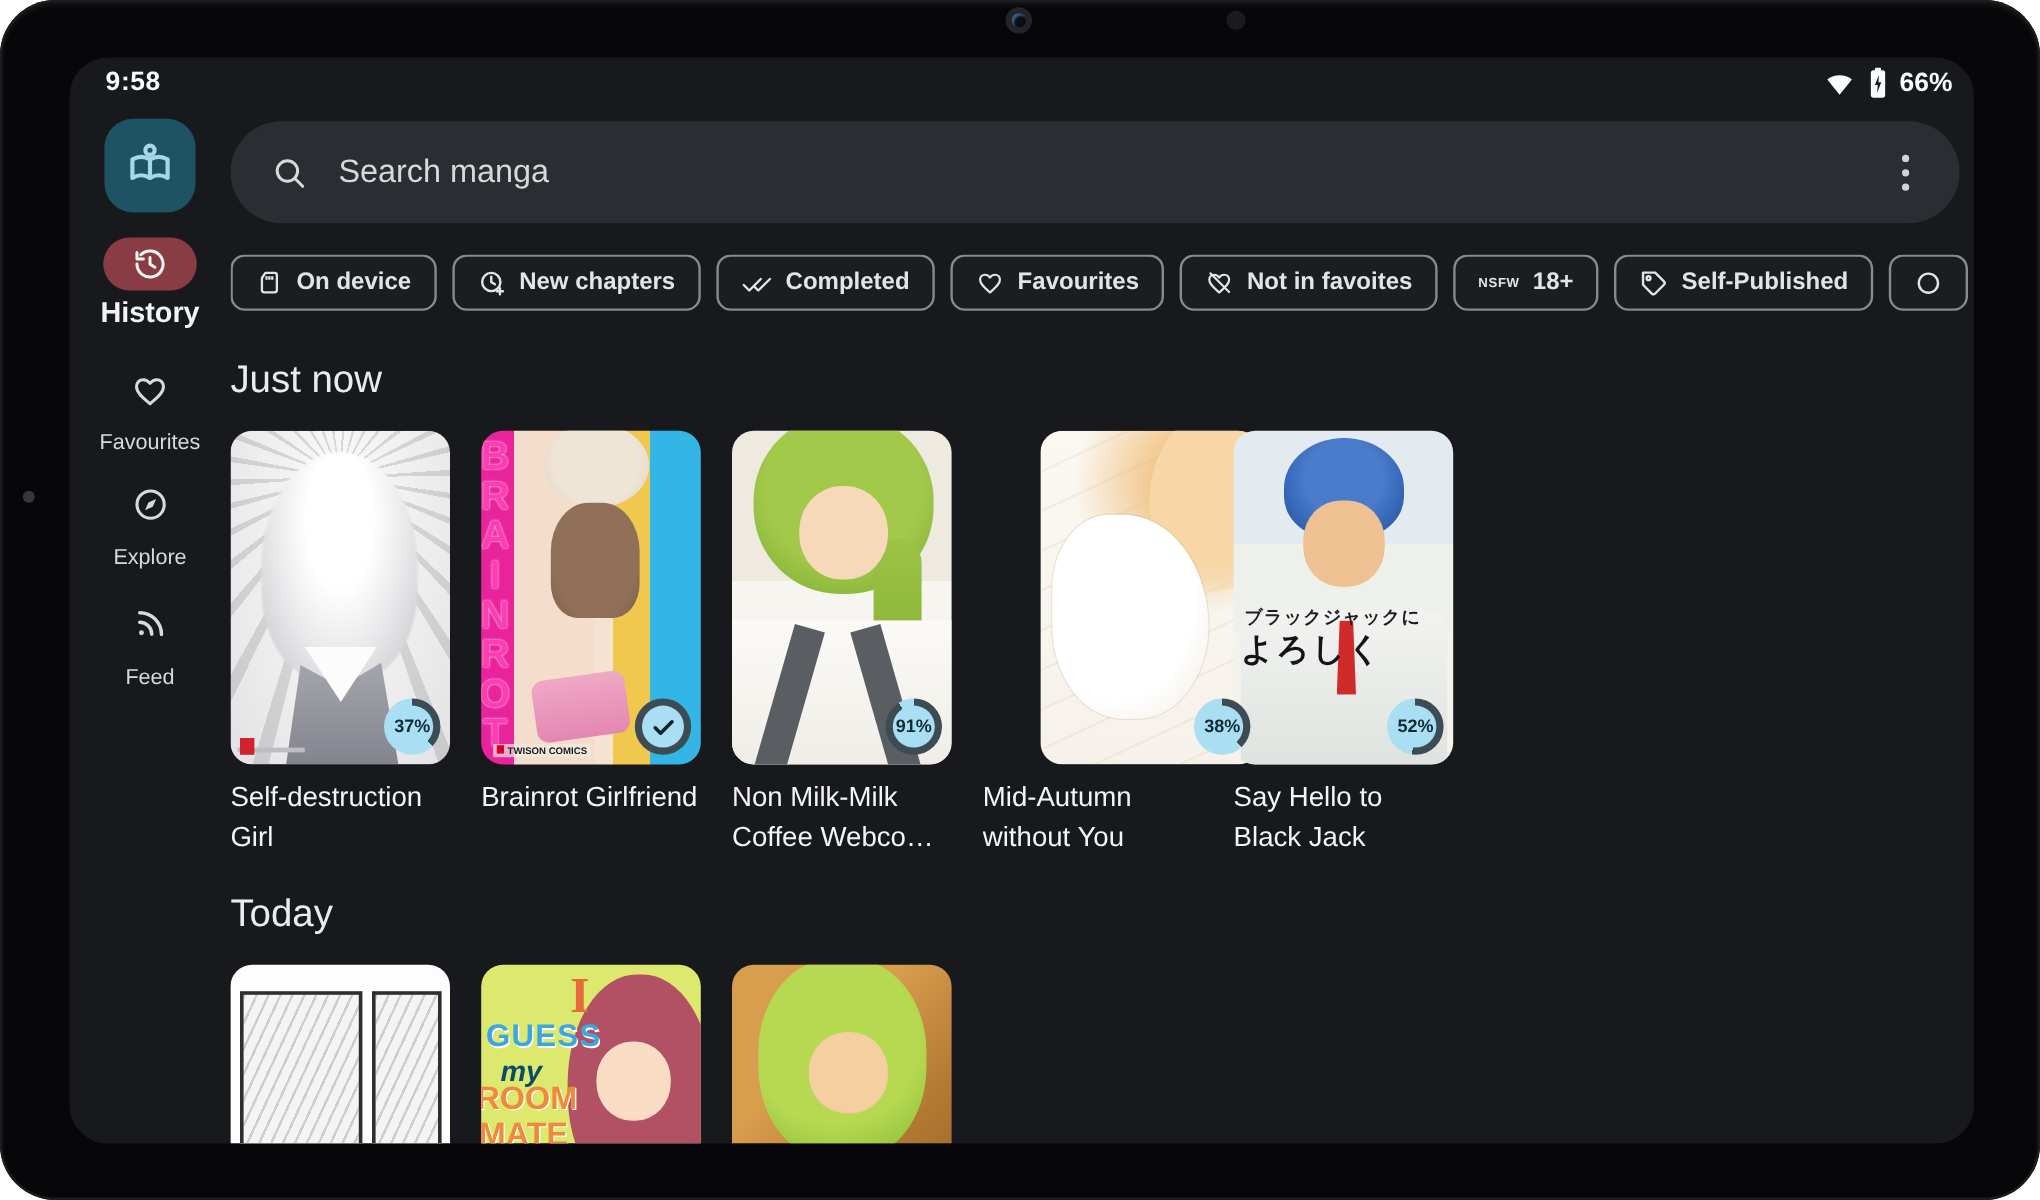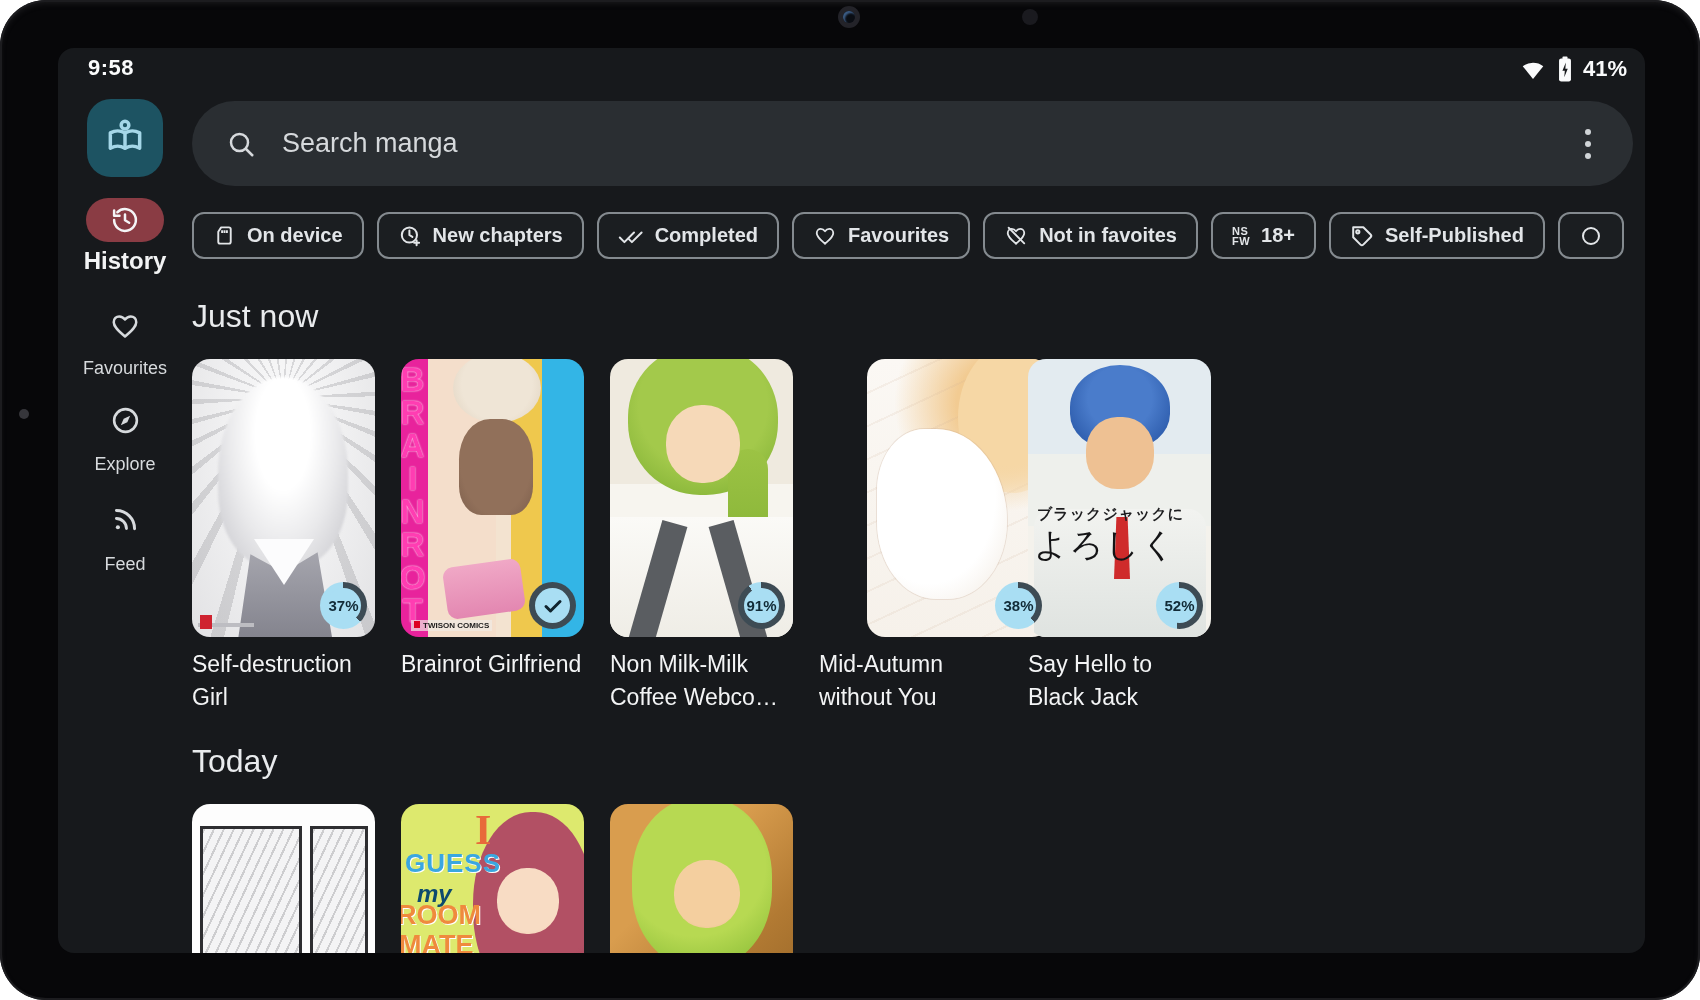--- a/index.html
+++ b/index.html
@@ -11,21 +11,21 @@
     border-radius:46px;box-shadow:inset 0 0 0 2px #1c1c1f, inset 0 3px 6px rgba(90,90,95,.25);}
   .cam{position:absolute;border-radius:50%;}
   .cam-main{left:838px;top:6px;width:22px;height:22px;background:#232329;}
   .cam-main::after{content:"";position:absolute;left:5px;top:5px;width:12px;height:12px;border-radius:50%;
     background:#0a0d13;box-shadow:inset 2px 2px 2px #3c5d86;}
   .cam-second{left:1022px;top:9px;width:16px;height:16px;background:#1a1a1f;}
   .cam-side{left:19px;top:409px;width:10px;height:10px;background:#36363b;}
 
   
   .screen{position:absolute;left:58px;top:48px;width:1587px;height:905px;background:#17191c;
-    border-radius:16px;overflow:hidden;color:#eceef0;}
+    border-radius:32px;overflow:hidden;color:#eceef0;}
 
   
   .statusbar{position:absolute;left:0;top:0;right:0;height:44px;}
   .sb-time{position:absolute;left:30px;top:7px;font-size:22px;font-weight:700;color:#fafbfc;letter-spacing:.5px;}
   .sb-right{position:absolute;right:18px;top:6px;display:flex;align-items:center;gap:7px;}
   .sb-batt-text{font-size:22px;font-weight:700;color:#fafbfc;}
 
   
   .rail{position:absolute;left:0;top:44px;width:134px;bottom:0;display:flex;flex-direction:column;align-items:center;}
   .rail-logo{margin-top:7px;width:76px;height:78px;border-radius:24px;background:#1d5362;
@@ -45,21 +45,21 @@
     display:flex;align-items:center;padding:0 34px;}
   .search-ph{margin-left:26px;font-size:27px;color:#d6d9dc;flex:1;}
   .kebab{display:flex;flex-direction:column;gap:6px;padding:8px;}
   .kebab i{width:6px;height:6px;border-radius:50%;background:#d0d4d7;display:block;}
 
   .chips{margin-top:26px;display:flex;gap:13px;height:57px;overflow:hidden;width:1453px;}
   .chip{flex:0 0 auto;height:47px;border:2px solid #848a8f;border-radius:12px;background:#1b1e21;
     display:flex;align-items:center;gap:11px;padding:0 19px;color:#e2e5e8;font-size:20px;font-weight:600;}
   .chip svg{flex:0 0 auto;}
   .chip.partial{min-width:64px;border-radius:12px;}
-  .nsfw{display:flex;flex-direction:column;line-height:10px;font-size:11px;font-weight:800;letter-spacing:.5px;color:#e2e5e8;}
+  .nsfw{display:flex;flex-direction:row;line-height:10px;font-size:11px;font-weight:800;letter-spacing:.5px;color:#e2e5e8;}
 
   .section-h{margin-top:29px;font-size:32px;font-weight:500;color:#e9ebed;}
   .section-h.today{}
 
   .cards{margin-top:24px;display:flex;gap:26px;}
   .card{width:183px;flex:0 0 auto;}
   .cover{position:relative;width:183px;height:278px;border-radius:18px;overflow:hidden;background:#2a2d30;}
   .title{margin-top:11px;font-size:23px;line-height:33px;font-weight:500;color:#f3f4f5;
     display:-webkit-box;-webkit-line-clamp:2;-webkit-box-orient:vertical;overflow:hidden;}
 
@@ -129,21 +129,21 @@
   .c15{background:linear-gradient(180deg,#e3ebf0 0 34%,#eef0ec 34% 60%,#f4f2ec 60% 100%);}
   .c15 .hair{position:absolute;left:42px;top:6px;width:100px;height:84px;border-radius:50% 50% 42% 42%;
     background:radial-gradient(circle at 50% 40%,#4a7ccb 0 45%,#2f5eae 80%,#254f9a 100%);}
   .c15 .face{position:absolute;left:58px;top:58px;width:68px;height:72px;border-radius:46%;
     background:radial-gradient(circle at 50% 45%,#eec193 0 75%,#dfae7d 100%);}
   .c15 .coat{position:absolute;left:6px;bottom:0;width:172px;height:128px;border-radius:18px 18px 0 0;
     background:linear-gradient(180deg,#f2f3f0,#dfe3e0);}
   .c15 .tie{position:absolute;left:86px;bottom:58px;width:16px;height:62px;background:#cf2b2b;
     clip-path:polygon(15% 0,85% 0,100% 100%,0 100%);}
   .c15 .jp1{position:absolute;left:9px;top:146px;font-size:15px;font-weight:700;color:#1d1d1f;z-index:2;letter-spacing:1px;}
-  .c15 .jp2{position:absolute;left:6px;top:164px;font-size:33px;font-weight:400;color:#141416;z-index:2;letter-spacing:2px;}
+  .c15 .jp2{position:absolute;left:6px;top:164px;font-size:27px;font-weight:700;color:#141416;z-index:2;letter-spacing:2px;}
 
   
   .c21{background:#fdfdfd;}
   .c21 .p1,.c21 .p2{position:absolute;border:3px solid #2e2e31;background:
     repeating-linear-gradient(115deg, rgba(90,90,95,.25) 0 2px, rgba(0,0,0,0) 2px 9px), #f4f4f5;}
   .c21 .p1{left:8px;top:22px;width:102px;height:152px;}
   .c21 .p2{left:118px;top:22px;width:58px;height:130px;}
   .c22{background:#dde96e;}
   .c22 .hair{position:absolute;left:72px;top:8px;width:120px;height:190px;border-radius:48%;
     background:radial-gradient(circle at 45% 40%,#b25064 0 60%,#9c4154 100%);}
@@ -182,21 +182,21 @@
               <path d="M12 20.5 L3.2 9.6 a14.6 14.6 0 0 1 17.6 0 Z" fill="#fafbfc"></path>
             </svg>
         </span>
         <span>
           <svg width="22" height="30" viewBox="0 0 24 32">
             <rect x="9.2" y="2.4" width="5.6" height="3" rx="1" fill="#fafbfc"></rect>
             <rect x="5.5" y="4.6" width="13" height="25" rx="2.4" fill="#fafbfc"></rect>
             <polygon points="12.9,9 9.2,18 11.8,18 11.2,25 15,15.6 12.4,15.6" fill="#17191c"></polygon>
           </svg>
         </span>
-        <span class="sb-batt-text">41%</span>
+        <span class="sb-batt-text">66%</span>
       </div>
     </div>
 
     <div class="rail">
       <div class="rail-logo">
         <span>
           <svg width="44" height="44" viewBox="0 0 24 24" fill="none" stroke="#a5d7e8" stroke-width="1.9" stroke-linecap="round" stroke-linejoin="round">
             <circle cx="12" cy="5" r="2.1"></circle>
             <path d="M4 9.2c3-1.6 5-1.6 8 0 3-1.6 5-1.6 8 0 v8.4 c-3-1.6-5-1.6-8 0 -3-1.6-5-1.6-8 0 z"></path>
             <path d="M12 9.2v8.4"></path>

